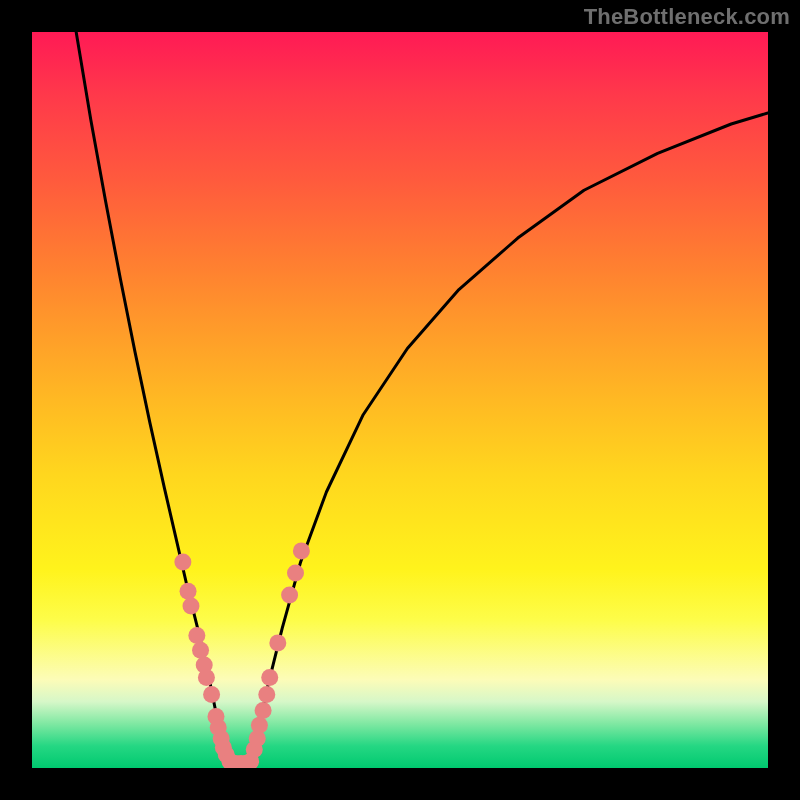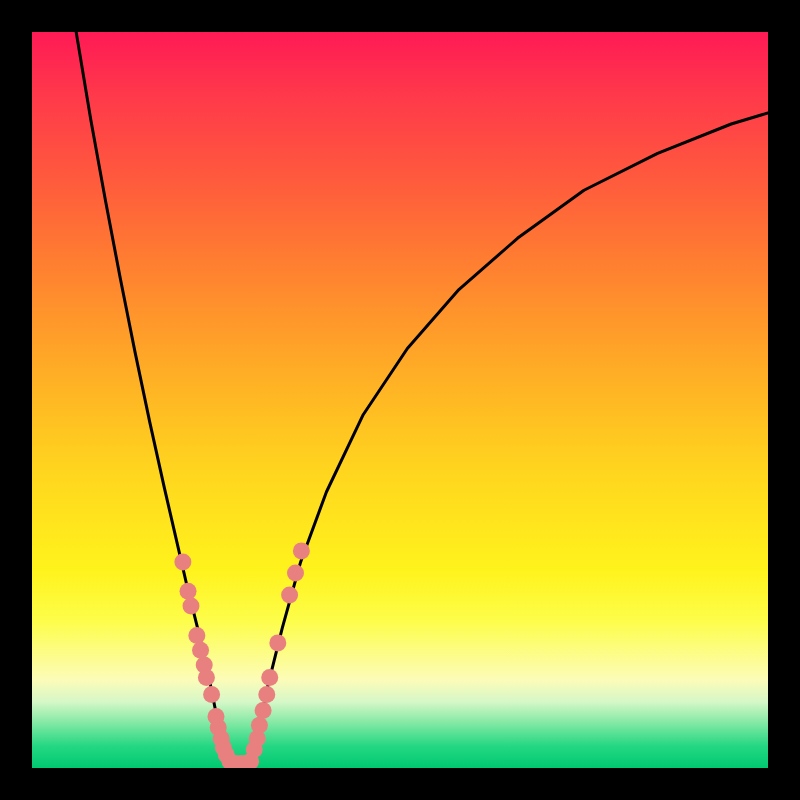--- a/index.html
+++ b/index.html
@@ -96,13 +96,14 @@
           <circle cx="231.10" cy="678.59" r="8.5" fill="#e98080"></circle>
           <circle cx="234.78" cy="662.40" r="8.5" fill="#e98080"></circle>
           <circle cx="237.73" cy="645.47" r="8.5" fill="#e98080"></circle>
           <circle cx="245.82" cy="610.88" r="8.5" fill="#e98080"></circle>
           <circle cx="257.60" cy="563.04" r="8.5" fill="#e98080"></circle>
           <circle cx="263.49" cy="540.96" r="8.5" fill="#e98080"></circle>
           <circle cx="269.38" cy="518.88" r="8.5" fill="#e98080"></circle>
         </g>
     </svg>
   </div>
+  <div class="watermark">TheBottleneck.com</div>
 </div>
 
 </body></html>

